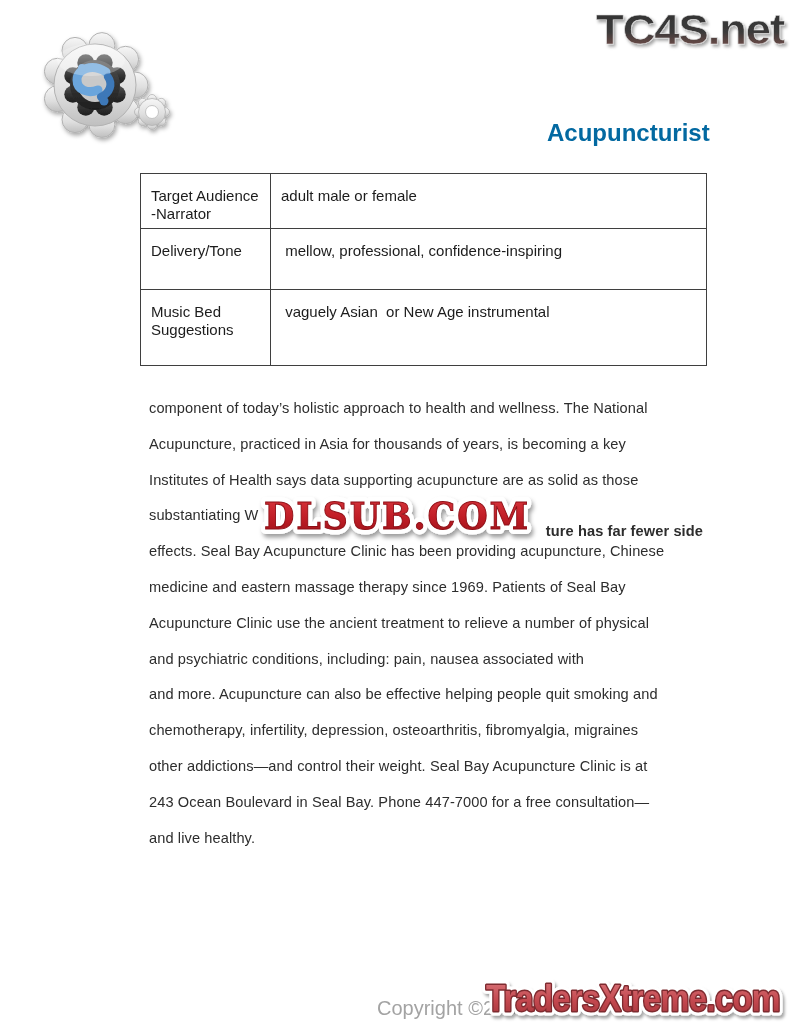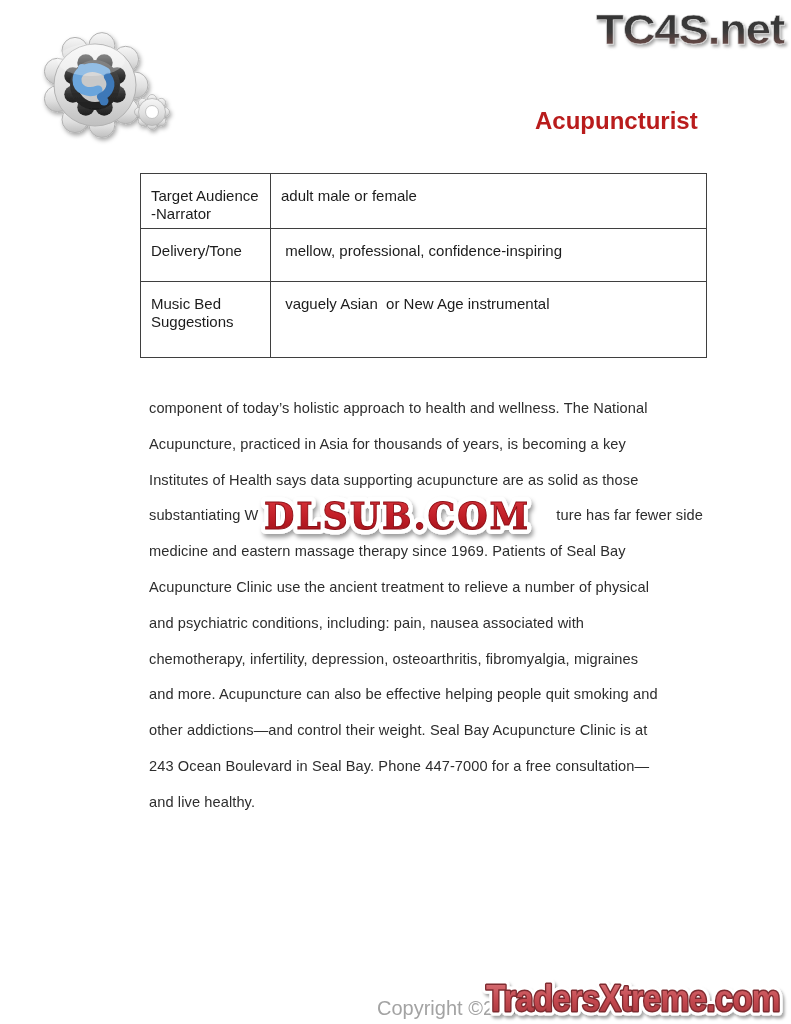--- a/index.html
+++ b/index.html
@@ -6,45 +6,45 @@
   .page {
     position:relative; width:791px; height:1024px; background:#ffffff;
     overflow:hidden; font-family:"Liberation Sans", sans-serif; color:#2d2d2d;
   }
   
   .gear-logo { position:absolute; left:36px; top:26px; width:150px; height:122px; }
   
   .tc4s-logo { position:absolute; left:592px; top:2px; width:200px; height:54px; }
   
   .doc-title {
-    position:absolute; left:531px; top:103px; margin:4px;
-    font-size:24px; font-weight:bold; color:#b91c1c; letter-spacing:0px;
+    position:absolute; left:531px; top:103px; margin:16px;
+    font-size:24px; font-weight:bold; color:#0369a1; letter-spacing:0px;
   }
   
   table.spec {
     position:absolute; left:140px; top:173px; width:566px;
     border-collapse:collapse; table-layout:fixed;
   }
   table.spec td {
     border:1px solid #3f3f3f; vertical-align:top;
     font-size:15px; color:#1c1c1c; padding:13px 10px 6px 10px; line-height:17.5px;
   }
   td.lbl { white-space:pre-line; }
   td.val { white-space:pre-wrap; }
   tr.r1 td { height:54px; box-sizing:border-box; }
-  tr.r2 td { height:53px; box-sizing:border-box; }
+  tr.r2 td { height:61px; box-sizing:border-box; }
   tr.r3 td { height:76px; box-sizing:border-box; }
   
   .copy { position:absolute; left:149px; top:391px; width:560px; }
   .cline {
     height:35.8px; line-height:35.8px; font-size:14.6px; color:#2d2d2d;
     white-space:nowrap; letter-spacing:0.1px;
   }
   .cline.obscured { position:relative; }
-  .cline.obscured .frag-right { position:absolute; right:6px; top:0; }
+  .cline.obscured .frag-right { position:absolute; right:6px; top:16px;font-weight:bold; }
   
   .wm-center { position:absolute; left:250px; top:487px; width:296px; height:58px; z-index:6; }
   .wm-bottom { position:absolute; left:474px; top:971px; width:317px; height:53px; z-index:6; }
   
   .copyright {
     position:absolute; left:377px; top:997px; font-size:20px; color:#a3a3a3;
     white-space:nowrap; z-index:2;
   }
 </style>
 </head>
@@ -165,25 +165,26 @@
   </table>
 
   <div class="copy">
     <div class="cline">component of today’s holistic approach to health and wellness. The National</div>
     <div class="cline">Acupuncture, practiced in Asia for thousands of years, is becoming a key</div>
     <div class="cline">Institutes of Health says data supporting acupuncture are as solid as those</div>
     <div class="cline obscured">
       <span>substantiating W</span>
       <span class="frag-right">ture has far fewer side</span>
     </div>
+    <div class="cline">effects. Seal Bay Acupuncture Clinic has been providing acupuncture, Chinese</div>
     <div class="cline">medicine and eastern massage therapy since 1969. Patients of Seal Bay</div>
     <div class="cline">Acupuncture Clinic use the ancient treatment to relieve a number of physical</div>
     <div class="cline">and psychiatric conditions, including: pain, nausea associated with</div>
+    <div class="cline">and more. Acupuncture can also be effective helping people quit smoking and</div>
     <div class="cline">chemotherapy, infertility, depression, osteoarthritis, fibromyalgia, migraines</div>
-    <div class="cline">and more. Acupuncture can also be effective helping people quit smoking and</div>
     <div class="cline">other addictions—and control their weight. Seal Bay Acupuncture Clinic is at</div>
     <div class="cline">243 Ocean Boulevard in Seal Bay. Phone 447-7000 for a free consultation—</div>
     <div class="cline">and live healthy.</div>
   </div>
 
   <div class="wm-center">
     <svg width="296" height="58" viewBox="0 0 296 58" xmlns="http://www.w3.org/2000/svg">
       <defs>
         <linearGradient id="dlGrad" x1="0" y1="0" x2="0" y2="1">
           <stop offset="0" stop-color="#dd3a40"></stop>

